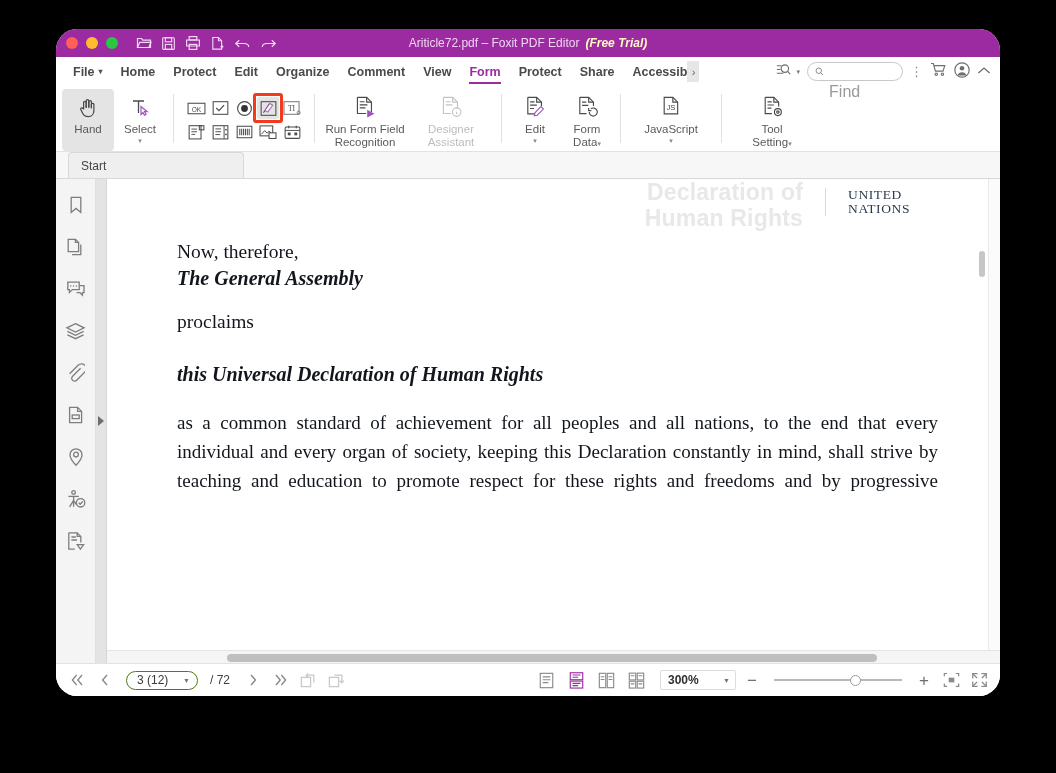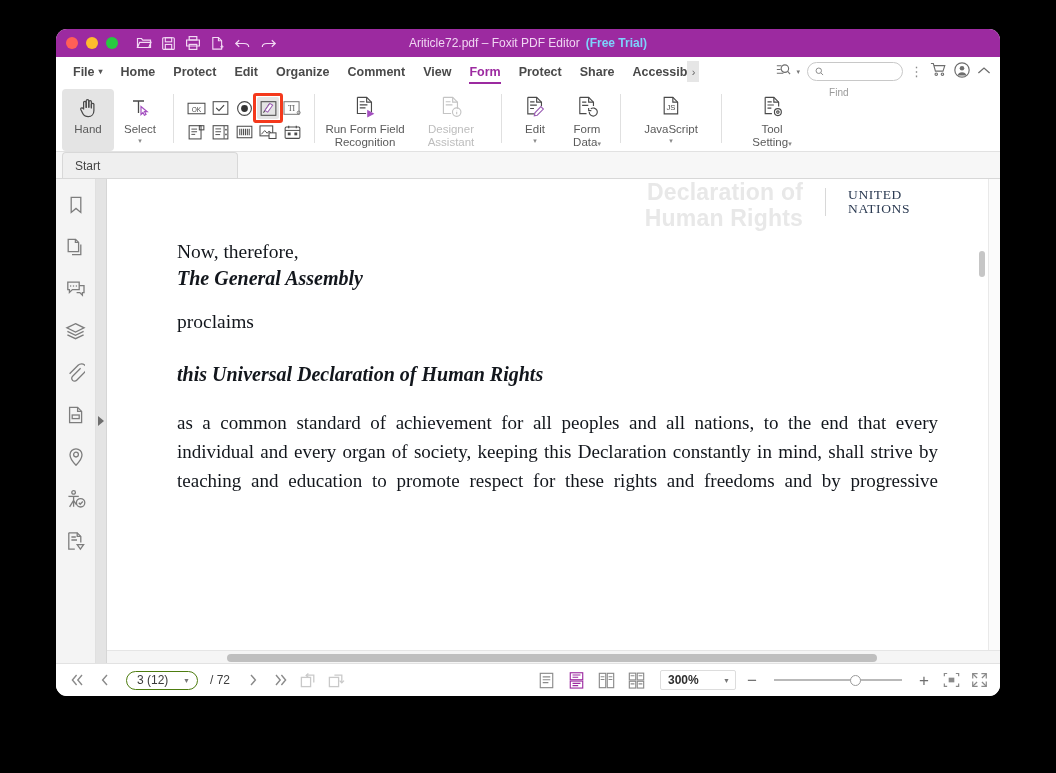--- a/index.html
+++ b/index.html
@@ -7,21 +7,21 @@
     width: 1056px; height: 773px;
     background: #000;
     font-family: "Liberation Sans", sans-serif;
     overflow: hidden;
   }
   .window {
     position: absolute;
     left: 56px; top: 29px;
     width: 944px; height: 667px;
     background: #ffffff;
-    border-radius: 11px;
+    border-radius: 21px;
     overflow: hidden;
     box-shadow: 0 6px 26px rgba(0,0,0,0.55);
     display: flex; flex-direction: column;
   }
 
   
   .titlebar {
     height: 28px; flex: 0 0 28px;
     background: #9c2aa0;
     display: flex; align-items: center;
@@ -34,21 +34,21 @@
   .dot.yellow { background: #febc2e; }
   .dot.green { background: #28c840; }
   .tb-icons { display: flex; gap: 9px; align-items: center; margin-left: 18px; }
   .tb-icons svg { display: block; }
   .title-text {
     position: absolute; left: 0; right: 0; top: 0; height: 28px;
     display: flex; align-items: center; justify-content: center;
     font-size: 12px; color: #f0d5f2; pointer-events: none;
     gap: 6px;
   }
-  .title-text .trial { color: #7dd3fc; font-weight: bold; }
+  .title-text .trial { color: #fef9c3; font-weight: bold; font-style: italic; }
 
   
   .menubar {
     height: 29px; flex: 0 0 29px;
     background: #fff;
     display: flex; align-items: stretch;
     padding-left: 8px;
     position: relative;
   }
   .menu-item {
@@ -68,21 +68,21 @@
     margin: 4px 0;
   }
   .menu-right { margin-left: auto; display: flex; align-items: center; gap: 7px; padding-right: 9px; }
   .find-box {
     display: flex; align-items: center; gap: 5px;
     width: 96px; height: 19px;
     border: 1px solid #c8c8c8; border-radius: 10px;
     padding: 0 7px; background: #fff;
   }
   .find-box input {
-    border: none; outline: none; font-size: 10px; color: #333;
+    border: none; outline: none; font-size: 16px; color: #333;
     width: 100%; background: transparent; font-family: "Liberation Sans", sans-serif; margin-top: 41px;
   }
   .find-box input::placeholder { color: #9a9a9a; }
   .dots-v { font-size: 13px; color: #8a8a8a; letter-spacing: 0; line-height: 1; }
 
   
   .ribbon {
     height: 66px; flex: 0 0 66px;
     background: #fff;
     border-bottom: 1px solid #e2e2e2;
@@ -118,21 +118,21 @@
   .ff-highlight {
     position: absolute; left: -4px; top: -4px; right: -4px; bottom: -4px;
     border: 3px solid #f4391c; border-radius: 3px; pointer-events: none;
   }
 
   
   .tabstrip {
     height: 27px; flex: 0 0 27px;
     background: #f7f7f7;
     border-bottom: 1px solid #d8d8d8;
-    display: flex; align-items: flex-end; padding-left: 6px;
+    display: flex; align-items: flex-end; padding-left: 12px;
   }
   .doctab {
     height: 26px; display: flex; align-items: center;
     font-size: 12px; color: #444;
     border: 1px solid #d8d8d8; border-bottom: none;
     border-radius: 4px 4px 0 0;
     background: #efefef;
     padding: 0 12px;
     position: relative;
   }

